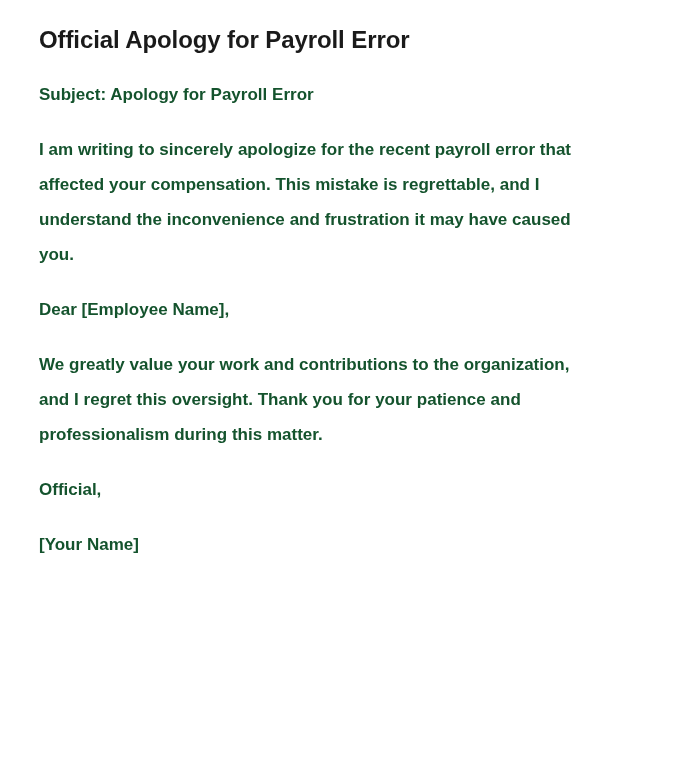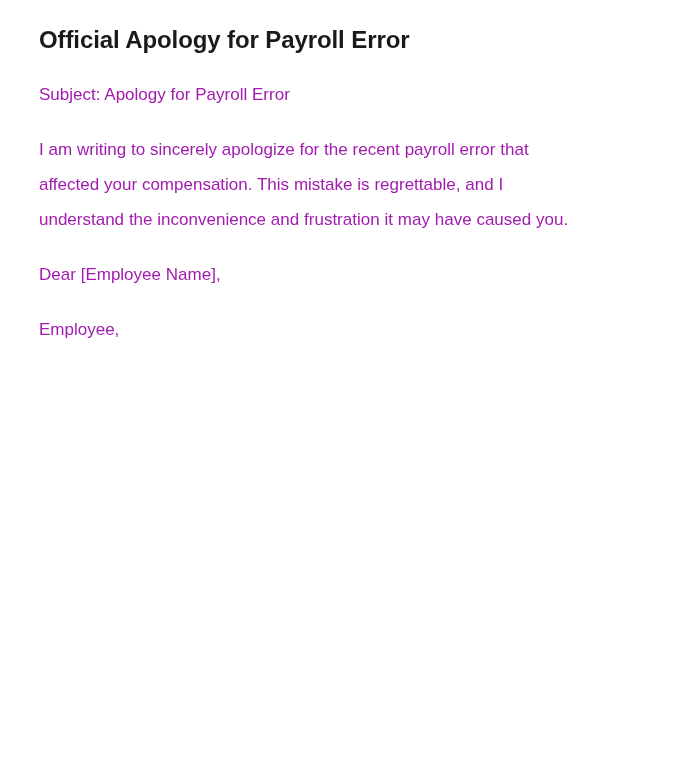--- a/index.html
+++ b/index.html
@@ -35,22 +35,22 @@
 
   .doc-body {
     margin-top: 21px;
   }
 
   .para {
     margin: 0 0 20px 0;
     padding: 0;
     font-size: 17px;
     line-height: 35px;
-    color: #a21caf;
-    font-weight: normal;
+    color: #14532d;
+    font-weight: bold;
     max-width: 601px;
     word-spacing: 0.1px;
   }
 
   .para:last-child {
     margin-bottom: 0;
   }
 </style>
 </head>
 <body>
@@ -61,18 +61,20 @@
 
   <div class="doc-body">
 
     <p class="para">Subject: Apology for Payroll Error</p>
 
     <p class="para">I am writing to sincerely apologize for the recent payroll error that affected your compensation. This mistake is regrettable, and I understand the inconvenience and frustration it may have caused you.</p>
 
     <p class="para">Dear [Employee Name],</p>
 
 
+    <p class="para">We greatly value your work and contributions to the organization, and I regret this oversight. Thank you for your patience and professionalism during this matter.</p>
 
-    <p class="para">Employee,</p>
+    <p class="para">Official,</p>
 
+    <p class="para">[Your Name]</p>
 
   </div>
 </div>
 
 </body></html>

